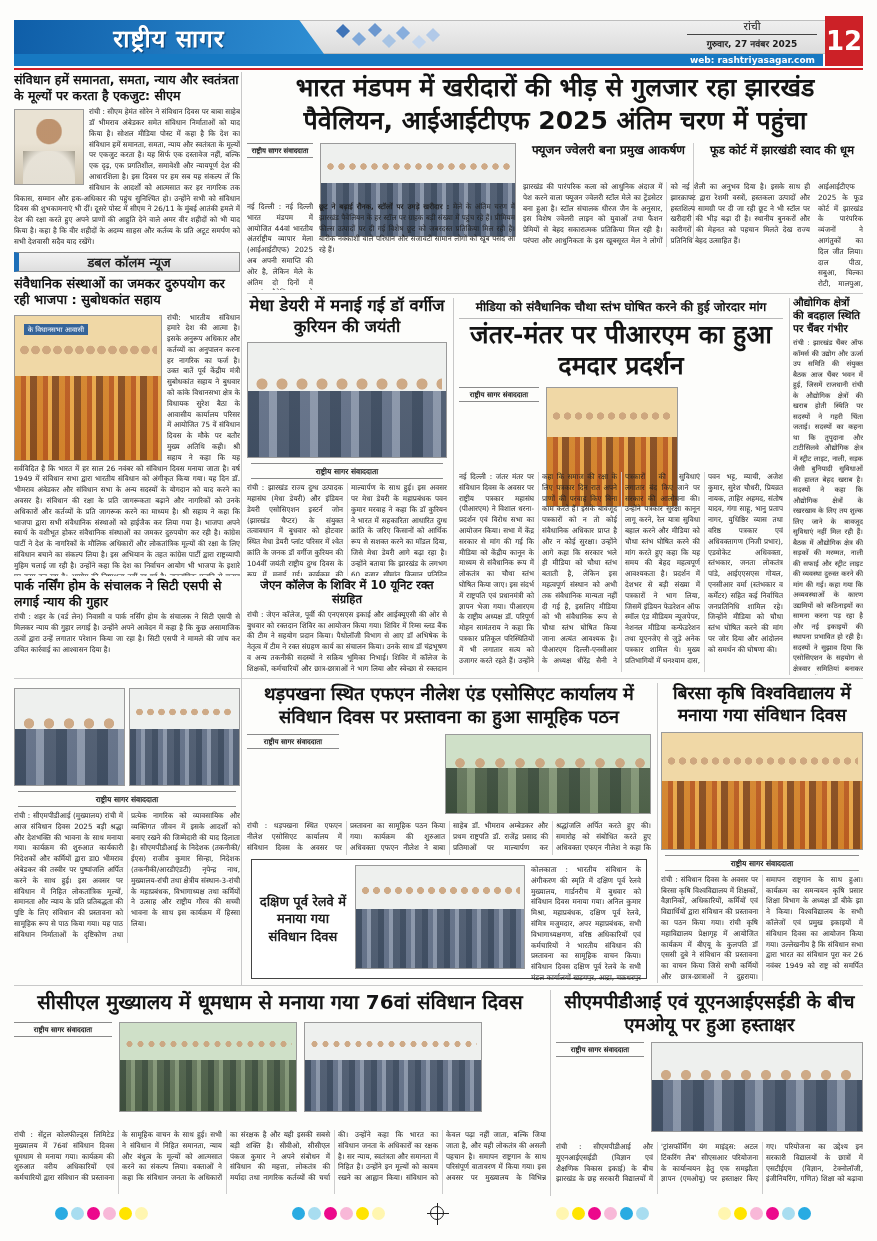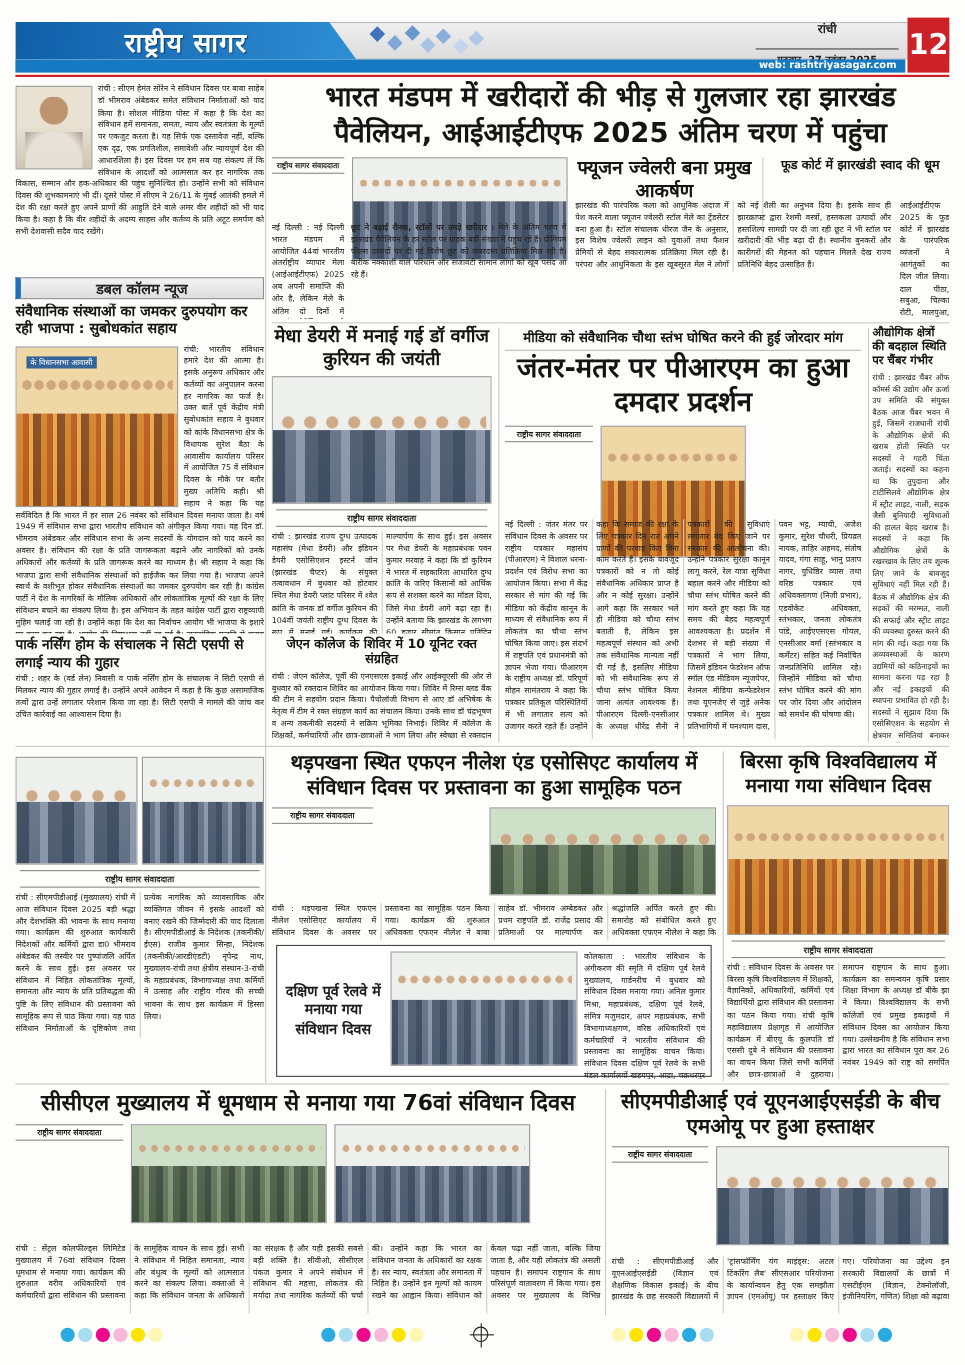--- a/index.html
+++ b/index.html
@@ -13,21 +13,21 @@
   .logo-wrap { position:absolute; left:0; top:0; width:310px; height:34px; background:linear-gradient(100deg,#0f5ea8,#2f8fd4); clip-path:polygon(0 0, 92% 0, 100% 100%, 0 100%); display:flex; align-items:center; justify-content:center; }
   .logo-text { color:#fff; font-weight:bold; font-size:24px; text-shadow:1px 1px 1px #063a6b; letter-spacing:1px; }
   .diamonds { position:absolute; left:318px; top:2px; width:130px; height:30px; }
   .diamonds i { position:absolute; width:10px; height:10px; transform:rotate(45deg); }
   .d1{left:6px;top:4px;background:#3f74b8;} .d2{left:22px;top:12px;background:#7fa8d9;}
   .d3{left:38px;top:3px;background:#6b97cf;} .d4{left:52px;top:14px;background:#a8c4e4;}
   .d5{left:66px;top:6px;background:#88aedd;} .d6{left:82px;top:15px;background:#c3d6ee;}
   .d7{left:96px;top:8px;background:#b1c9e8;}
   .section-title { position:absolute; left:0; right:0; top:6px; text-align:center; font-size:26px; font-weight:bold; color:#151515; }
   .dateblock { position:absolute; right:46px; top:2px; width:130px; height:32px; text-align:center; }
-  .dateblock .city { font-size:11px; font-weight:bold; border-bottom:1px solid #444; padding-bottom:11px; }
+  .dateblock .city { font-size:11px; font-weight:normal; border-bottom:1px solid #444; padding-bottom:1px; }
   .dateblock .date { font-size:9px; font-weight:bold; padding-top:2px; }
   .pagenum { position:absolute; right:0; top:0; width:38px; height:50px; background:#cc2127; color:#fff; display:flex; align-items:center; justify-content:center; font-size:26px; font-weight:bold; }
   .webbar { position:absolute; left:0; right:40px; top:38px; height:12px; background:#1779c2; color:#fff; font-size:9px; font-weight:bold; text-align:right; padding-right:8px; line-height:12px; }
   .redline { position:absolute; left:14px; top:68px; width:849px; height:2px; background:#d11f26; }
 
   
   .abs { position:absolute; overflow:hidden; }
   .hl { font-weight:bold; color:#141414; line-height:1.25; }
   .hl-c { text-align:center; }
   .body { font-size:7.2px; line-height:1.5; text-align:justify; color:#222; }
@@ -104,20 +104,21 @@
   <div class="rule-v" style="left:241px; top:72px; height:913px;"></div>
   <div class="rule-v" style="left:453px; top:298px; height:377px;"></div>
   <div class="rule-v" style="left:789px; top:298px; height:377px;"></div>
   <div class="rule-v" style="left:657px; top:683px; height:300px;"></div>
   <div class="rule-v" style="left:550px; top:990px; height:206px;"></div>
   <div class="rule-h" style="left:247px; top:293px; width:616px;"></div>
   <div class="rule-h" style="left:14px; top:678px; width:849px;"></div>
   <div class="rule-h" style="left:14px; top:985px; width:849px;"></div>
 
   <div class="abs" style="left:14px; top:72px; width:226px; height:176px;">
+    <div class="hl" style="font-size:12.5px;">संविधान हमें समानता, समता, न्याय और स्वतंत्रता के मूल्यों पर करता है एकजुट: सीएम</div>
     <div style="margin-top:4px;">
       <div class="ph ph-portrait" style="float:left; width:70px; height:76px; margin:2px 5px 2px 0;"></div>
       <p class="body">रांची : सीएम हेमंत सोरेन ने संविधान दिवस पर बाबा साहेब डॉ भीमराव अंबेडकर समेत संविधान निर्माताओं को याद किया है। सोशल मीडिया पोस्ट में कहा है कि देश का संविधान हमें समानता, समता, न्याय और स्वतंत्रता के मूल्यों पर एकजुट करता है। यह सिर्फ एक दस्तावेज नहीं, बल्कि एक दृढ़, एक प्रगतिशील, समावेशी और न्यायपूर्ण देश की आधारशिला है। इस दिवस पर हम सब यह संकल्प लें कि संविधान के आदर्शों को आत्मसात कर हर नागरिक तक विकास, सम्मान और हक-अधिकार की पहुंच सुनिश्चित हो। उन्होंने सभी को संविधान दिवस की शुभकामनाएं भी दीं। दूसरे पोस्ट में सीएम ने 26/11 के मुंबई आतंकी हमले में देश की रक्षा करते हुए अपने प्राणों की आहुति देने वाले अमर वीर शहीदों को भी याद किया है। कहा है कि वीर शहीदों के अदम्य साहस और कर्तव्य के प्रति अटूट समर्पण को सभी देशवासी सदैव याद रखेंगे।</p>
     </div>
   </div>
 
   <div class="abs secbar" style="left:14px; top:252px; width:226px; height:20px;">
     <span>डबल कॉलम न्यूज</span>
   </div>
 
@@ -138,21 +139,21 @@
 
   <div class="abs" style="left:247px; top:72px; width:616px; height:218px;">
     <div class="hl hl-c" style="font-size:25px; line-height:1.3;">भारत मंडपम में खरीदारों की भीड़ से गुलजार रहा झारखंड पैवेलियन, आईआईटीएफ 2025 अंतिम चरण में पहुंचा</div>
     <div style="display:flex; gap:7px; margin-top:6px; height:96px;">
       <div style="width:66px; flex:0 0 66px;">
         <div class="byline" style="font-size:6.8px; margin:0 0 3px 0;">राष्ट्रीय सागर संवाददाता</div>
       </div>
       <div class="ph ph-cool ph-crowd" style="flex:0 0 196px; height:94px;"></div>
       <div style="flex:1 1 auto; display:flex; gap:8px;">
         <div style="flex:1;">
-          <div class="hl hl-c" style="font-size:17px;">फ्यूजन ज्वेलरी बना प्रमुख आकर्षण</div>
+          <div class="hl hl-c" style="font-size:12px;text-align:right;">फ्यूजन ज्वेलरी बना प्रमुख आकर्षण</div>
         </div>
         <div style="flex:1; border-left:1px solid #ccc; padding-left:7px;">
           <div class="hl hl-c" style="font-size:11.5px;">फूड कोर्ट में झारखंडी स्वाद की धूम</div>
         </div>
       </div>
     </div>
     <div style="position:absolute; left:0; top:130px; width:66px; height:88px; overflow:hidden;">
       <p class="body">नई दिल्ली : नई दिल्ली भारत मंडपम में आयोजित 44वां भारतीय अंतर्राष्ट्रीय व्यापार मेला (आईआईटीएफ) 2025 अब अपनी समाप्ति की ओर है, लेकिन मेले के अंतिम दो दिनों में झारखंड पैवेलियन सबसे अधिक आकर्षण का केंद्र बना हुआ है। पैवेलियन में दी जा रही भारी छूट, विविध उत्पादों और मनमोहक प्रस्तुति ने इसे खरीदारों की पहली पसंद बना दिया है। राज्य सरकार का उद्देश्य इन विशेष ऑफर्स के जरिए झारखंड के स्वदेशी उत्पादों को राष्ट्रीय और अंतरराष्ट्रीय उपभोक्ताओं तक पहुंचाना है, साथ ही स्थानीय कारीगरों, महिलाओं के स्वयं सहायता समूहों और उद्यमियों को आर्थिक मजबूती देना है।</p>
     </div>
     <div style="position:absolute; left:72px; top:130px; width:196px; height:88px; overflow:hidden;">

